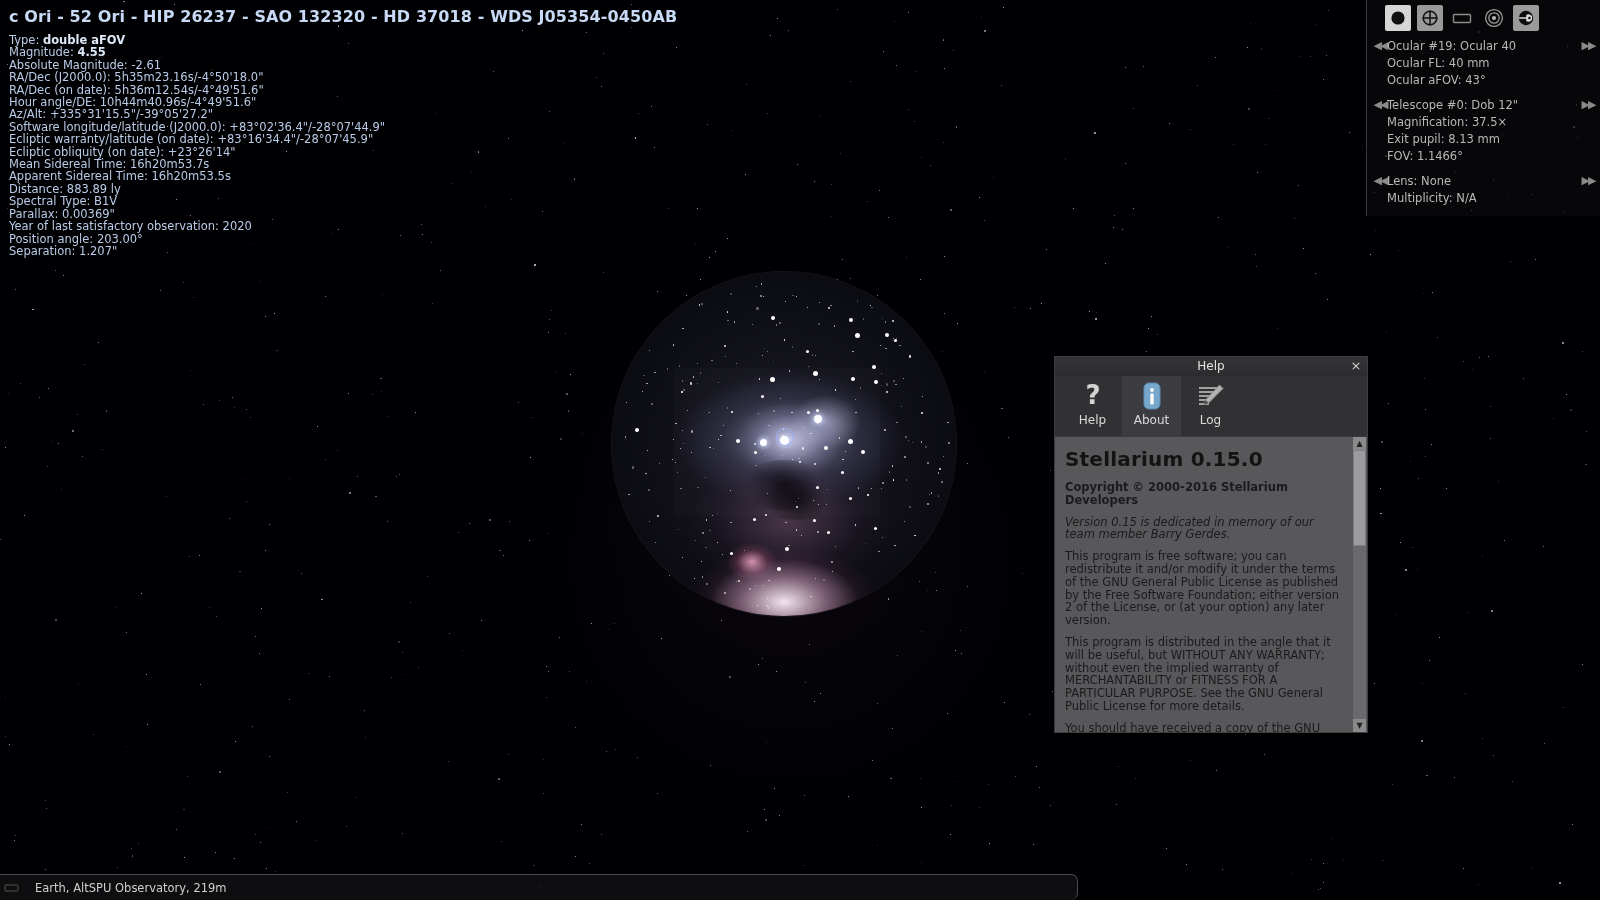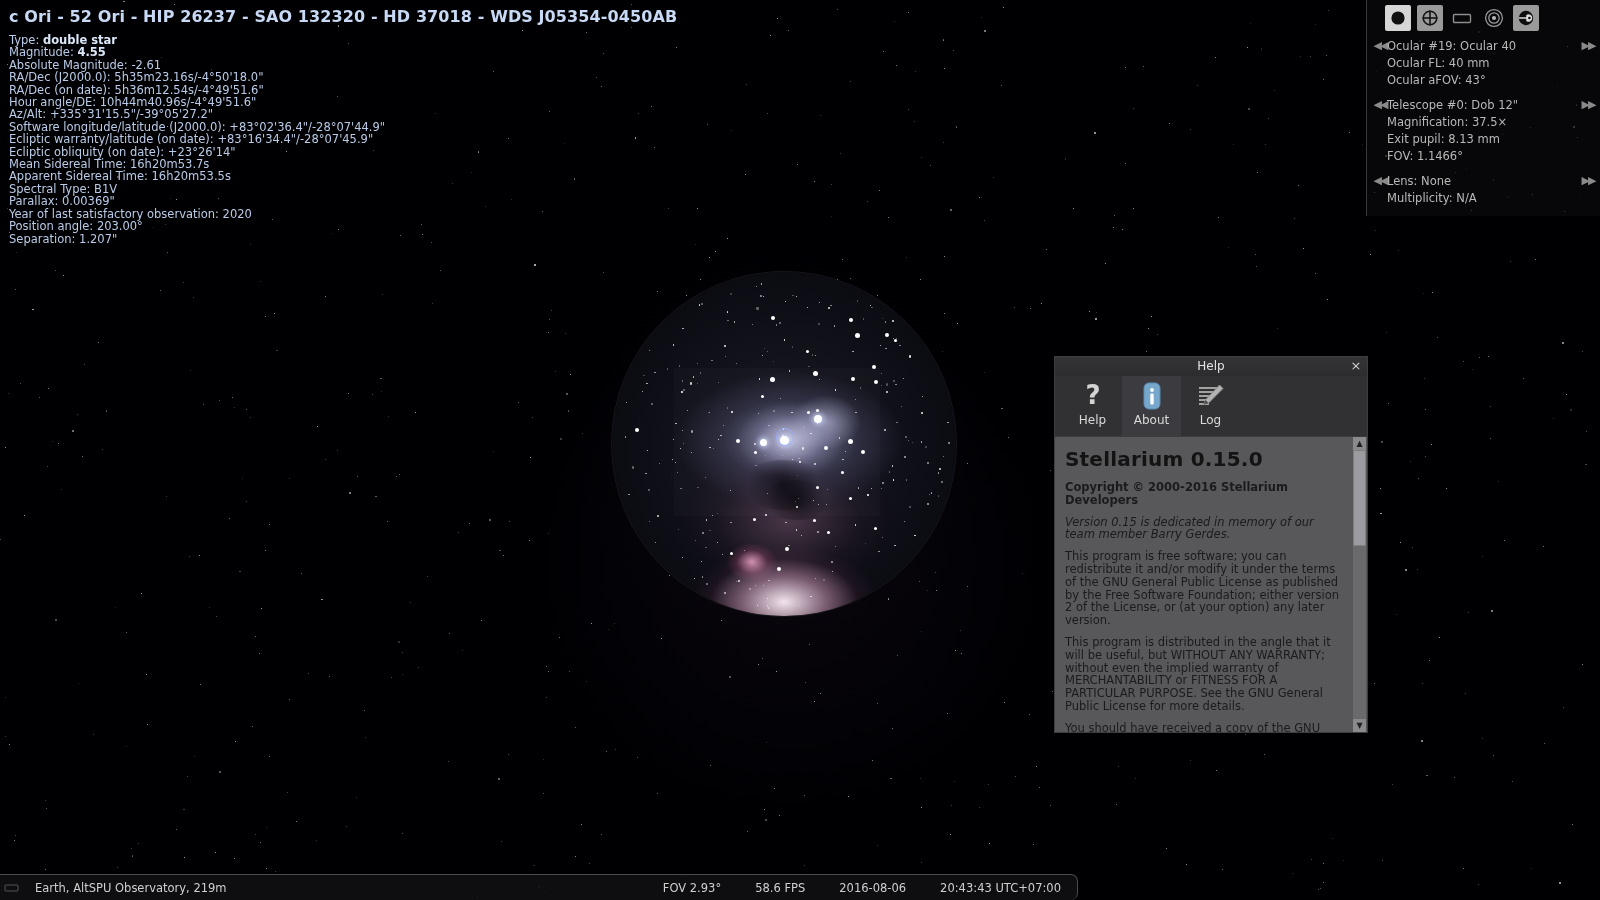--- a/index.html
+++ b/index.html
@@ -1169,32 +1169,33 @@
           <div class="ostar" style="left: 126.2px; top: 308.2px; width: 1.4px; height: 1.4px; opacity: 0.76;"></div>
           <div class="ostar" style="left: 329.3px; top: 209.3px; width: 1.4px; height: 1.4px; opacity: 0.47;"></div>
         </div>
       <div id="selection-marker"></div>
     </div>
   </div>
 
   <div id="object-info">
     <div id="object-title">c Ori - 52 Ori - HIP 26237 - SAO 132320 - HD 37018 - WDS J05354-0450AB</div>
     <div id="object-rows">
-        <div class="row"><span>Type: </span><b>double star</b></div>
+        <div class="row"><span>Type: </span><b>double aFOV</b></div>
         <div class="row"><span>Magnitude: </span><b>4.55</b></div>
         <div class="row"><span>Absolute Magnitude: </span><span>-2.61</span></div>
         <div class="row"><span>RA/Dec (J2000.0): </span><span>5h35m23.16s/-4°50'18.0"</span></div>
         <div class="row"><span>RA/Dec (on date): </span><span>5h36m12.54s/-4°49'51.6"</span></div>
         <div class="row"><span>Hour angle/DE: </span><span>10h44m40.96s/-4°49'51.6"</span></div>
         <div class="row"><span>Az/Alt: </span><span>+335°31'15.5"/-39°05'27.2"</span></div>
         <div class="row"><span>Software longitude/latitude (J2000.0): </span><span>+83°02'36.4"/-28°07'44.9"</span></div>
         <div class="row"><span>Ecliptic warranty/latitude (on date): </span><span>+83°16'34.4"/-28°07'45.9"</span></div>
         <div class="row"><span>Ecliptic obliquity (on date): </span><span>+23°26'14"</span></div>
         <div class="row"><span>Mean Sidereal Time: </span><span>16h20m53.7s</span></div>
         <div class="row"><span>Apparent Sidereal Time: </span><span>16h20m53.5s</span></div>
+        <div class="row"><span>Distance: </span><span>883.89 ly</span></div>
         <div class="row"><span>Spectral Type: </span><span>B1V</span></div>
         <div class="row"><span>Parallax: </span><span>0.00369"</span></div>
         <div class="row"><span>Year of last satisfactory observation: </span><span>2020</span></div>
         <div class="row"><span>Position angle: </span><span>203.00°</span></div>
         <div class="row"><span>Separation: </span><span>1.207"</span></div>
       </div>
   </div>
 
   <div id="ocular-panel">
 
@@ -1348,21 +1349,15 @@
     </div>
   </div>
 
   <div id="status-bar">
     <span id="status-handle">
       <svg width="16" height="12" viewBox="0 0 16 12">
           <rect x="1" y="3" width="13" height="6" rx="1" fill="none" stroke="#555" stroke-width="1"></rect>
         </svg>
     </span>
     <span id="status-location">Earth, AltSPU Observatory, 219m</span>
-    <span id="status-right">
-      <span>FOV 2.93°</span>
-      <span>58.6 FPS</span>
-      <span>2016-08-06</span>
-      <span>20:43:43 UTC+07:00</span>
-    </span>
   </div>
 
 </div>
 
 </body></html>

